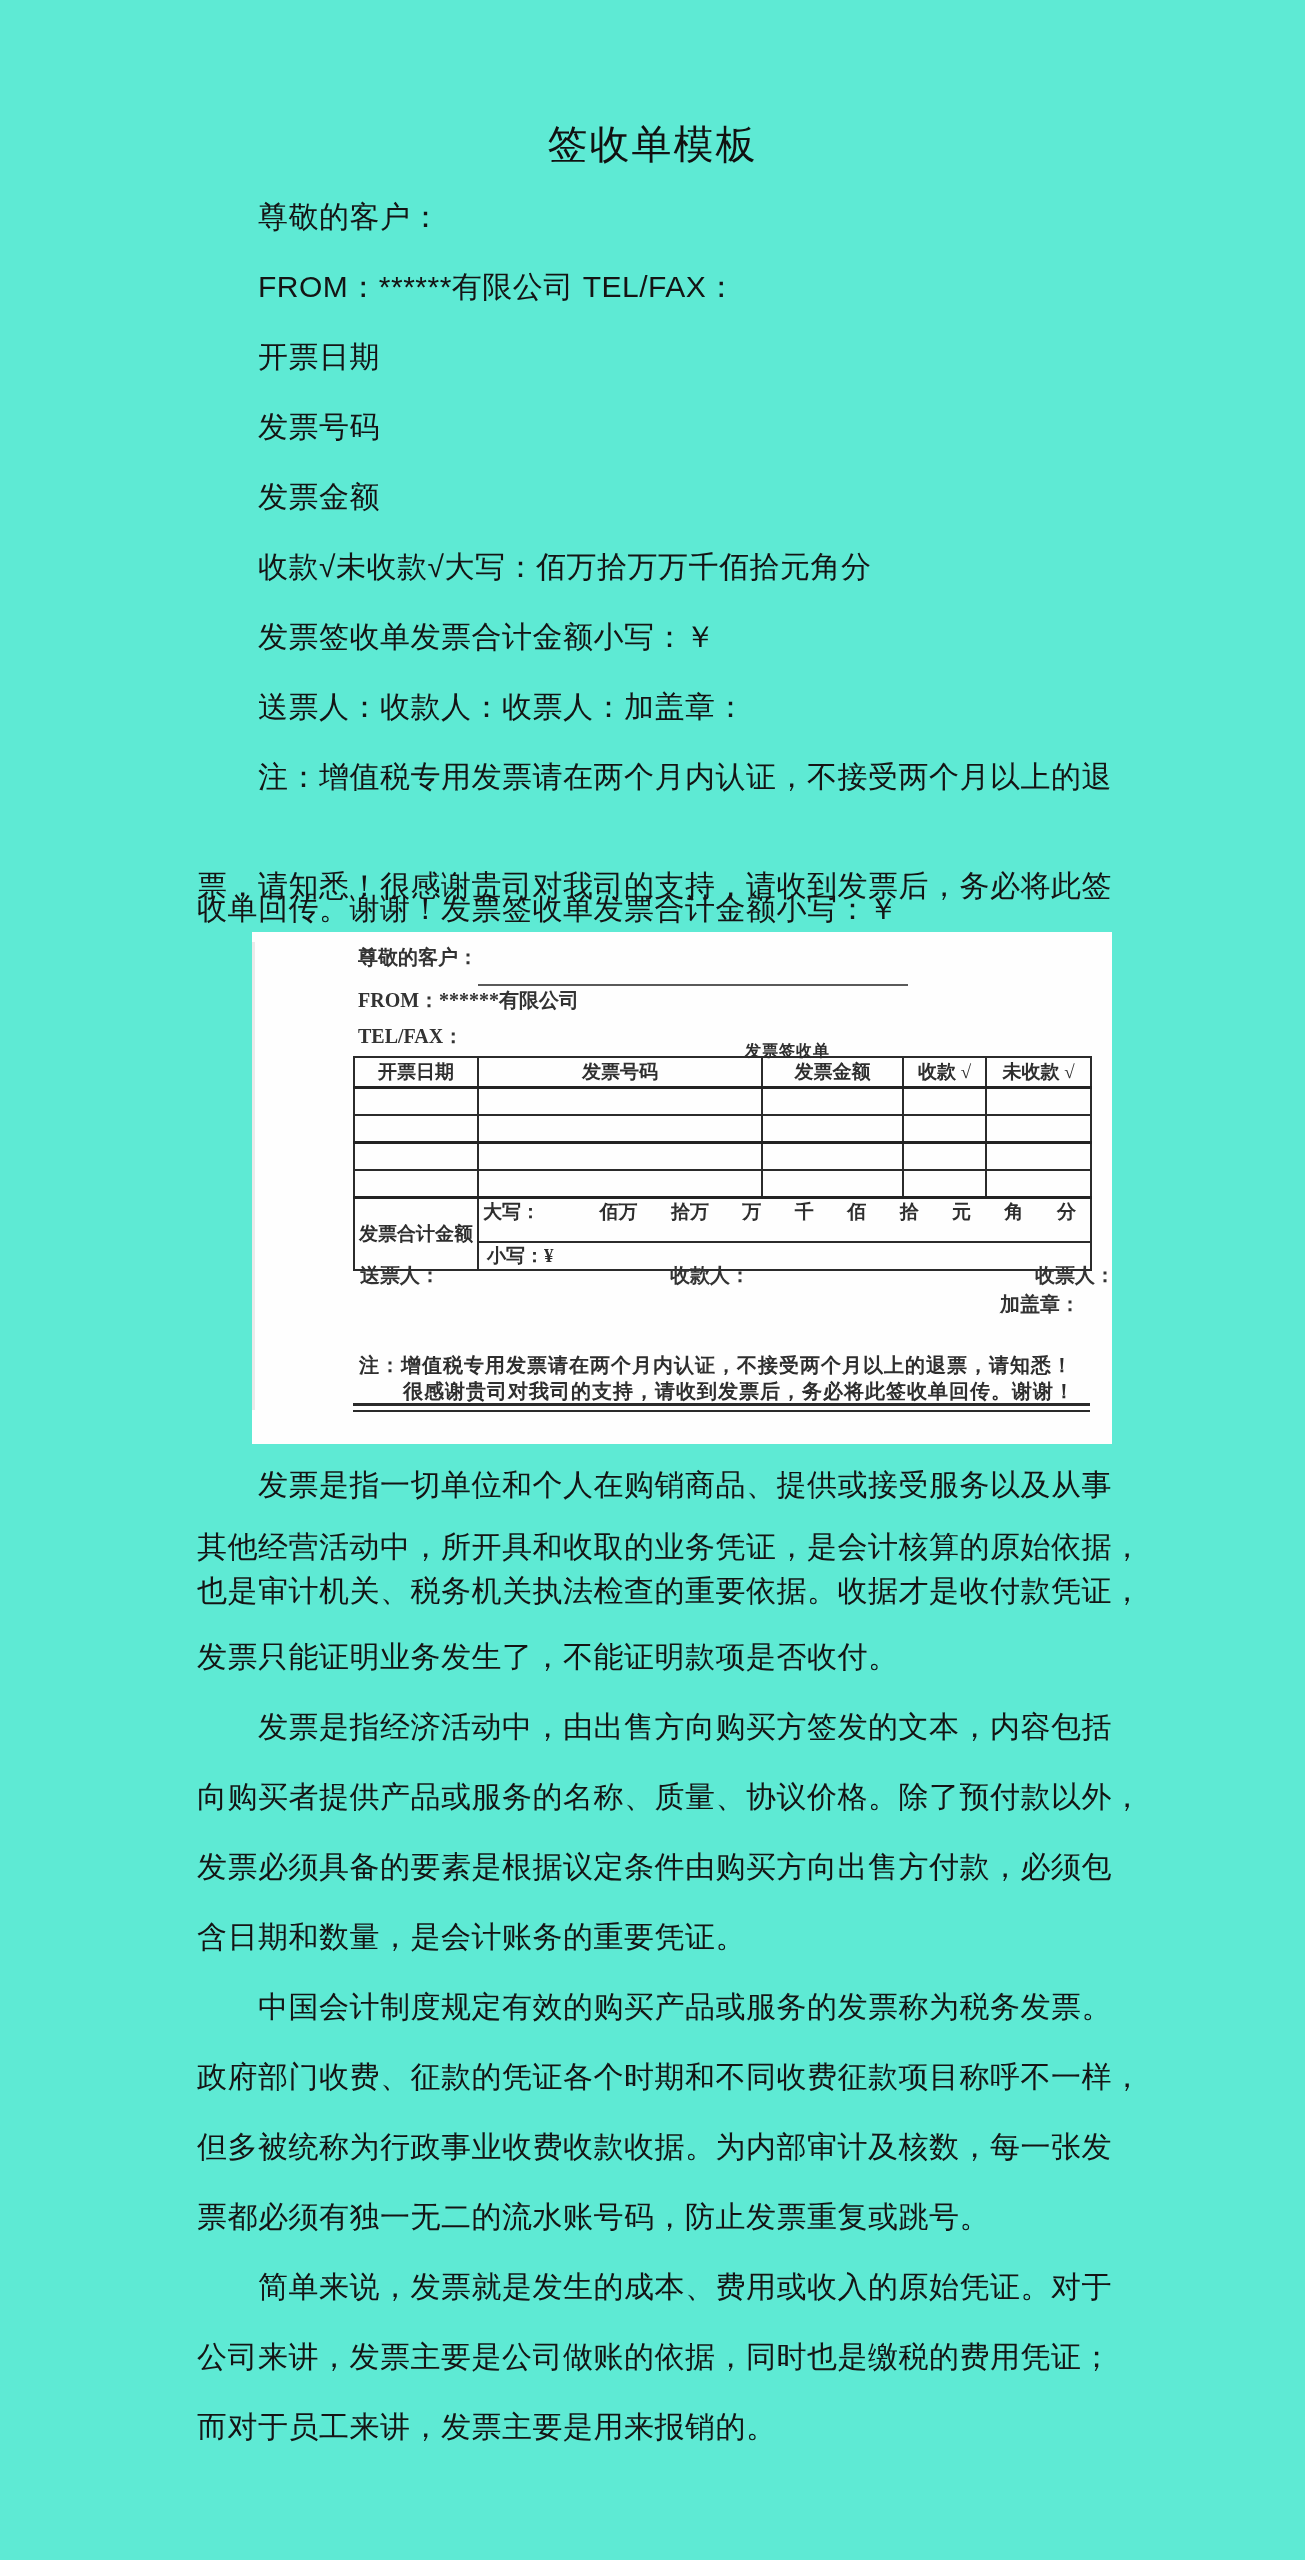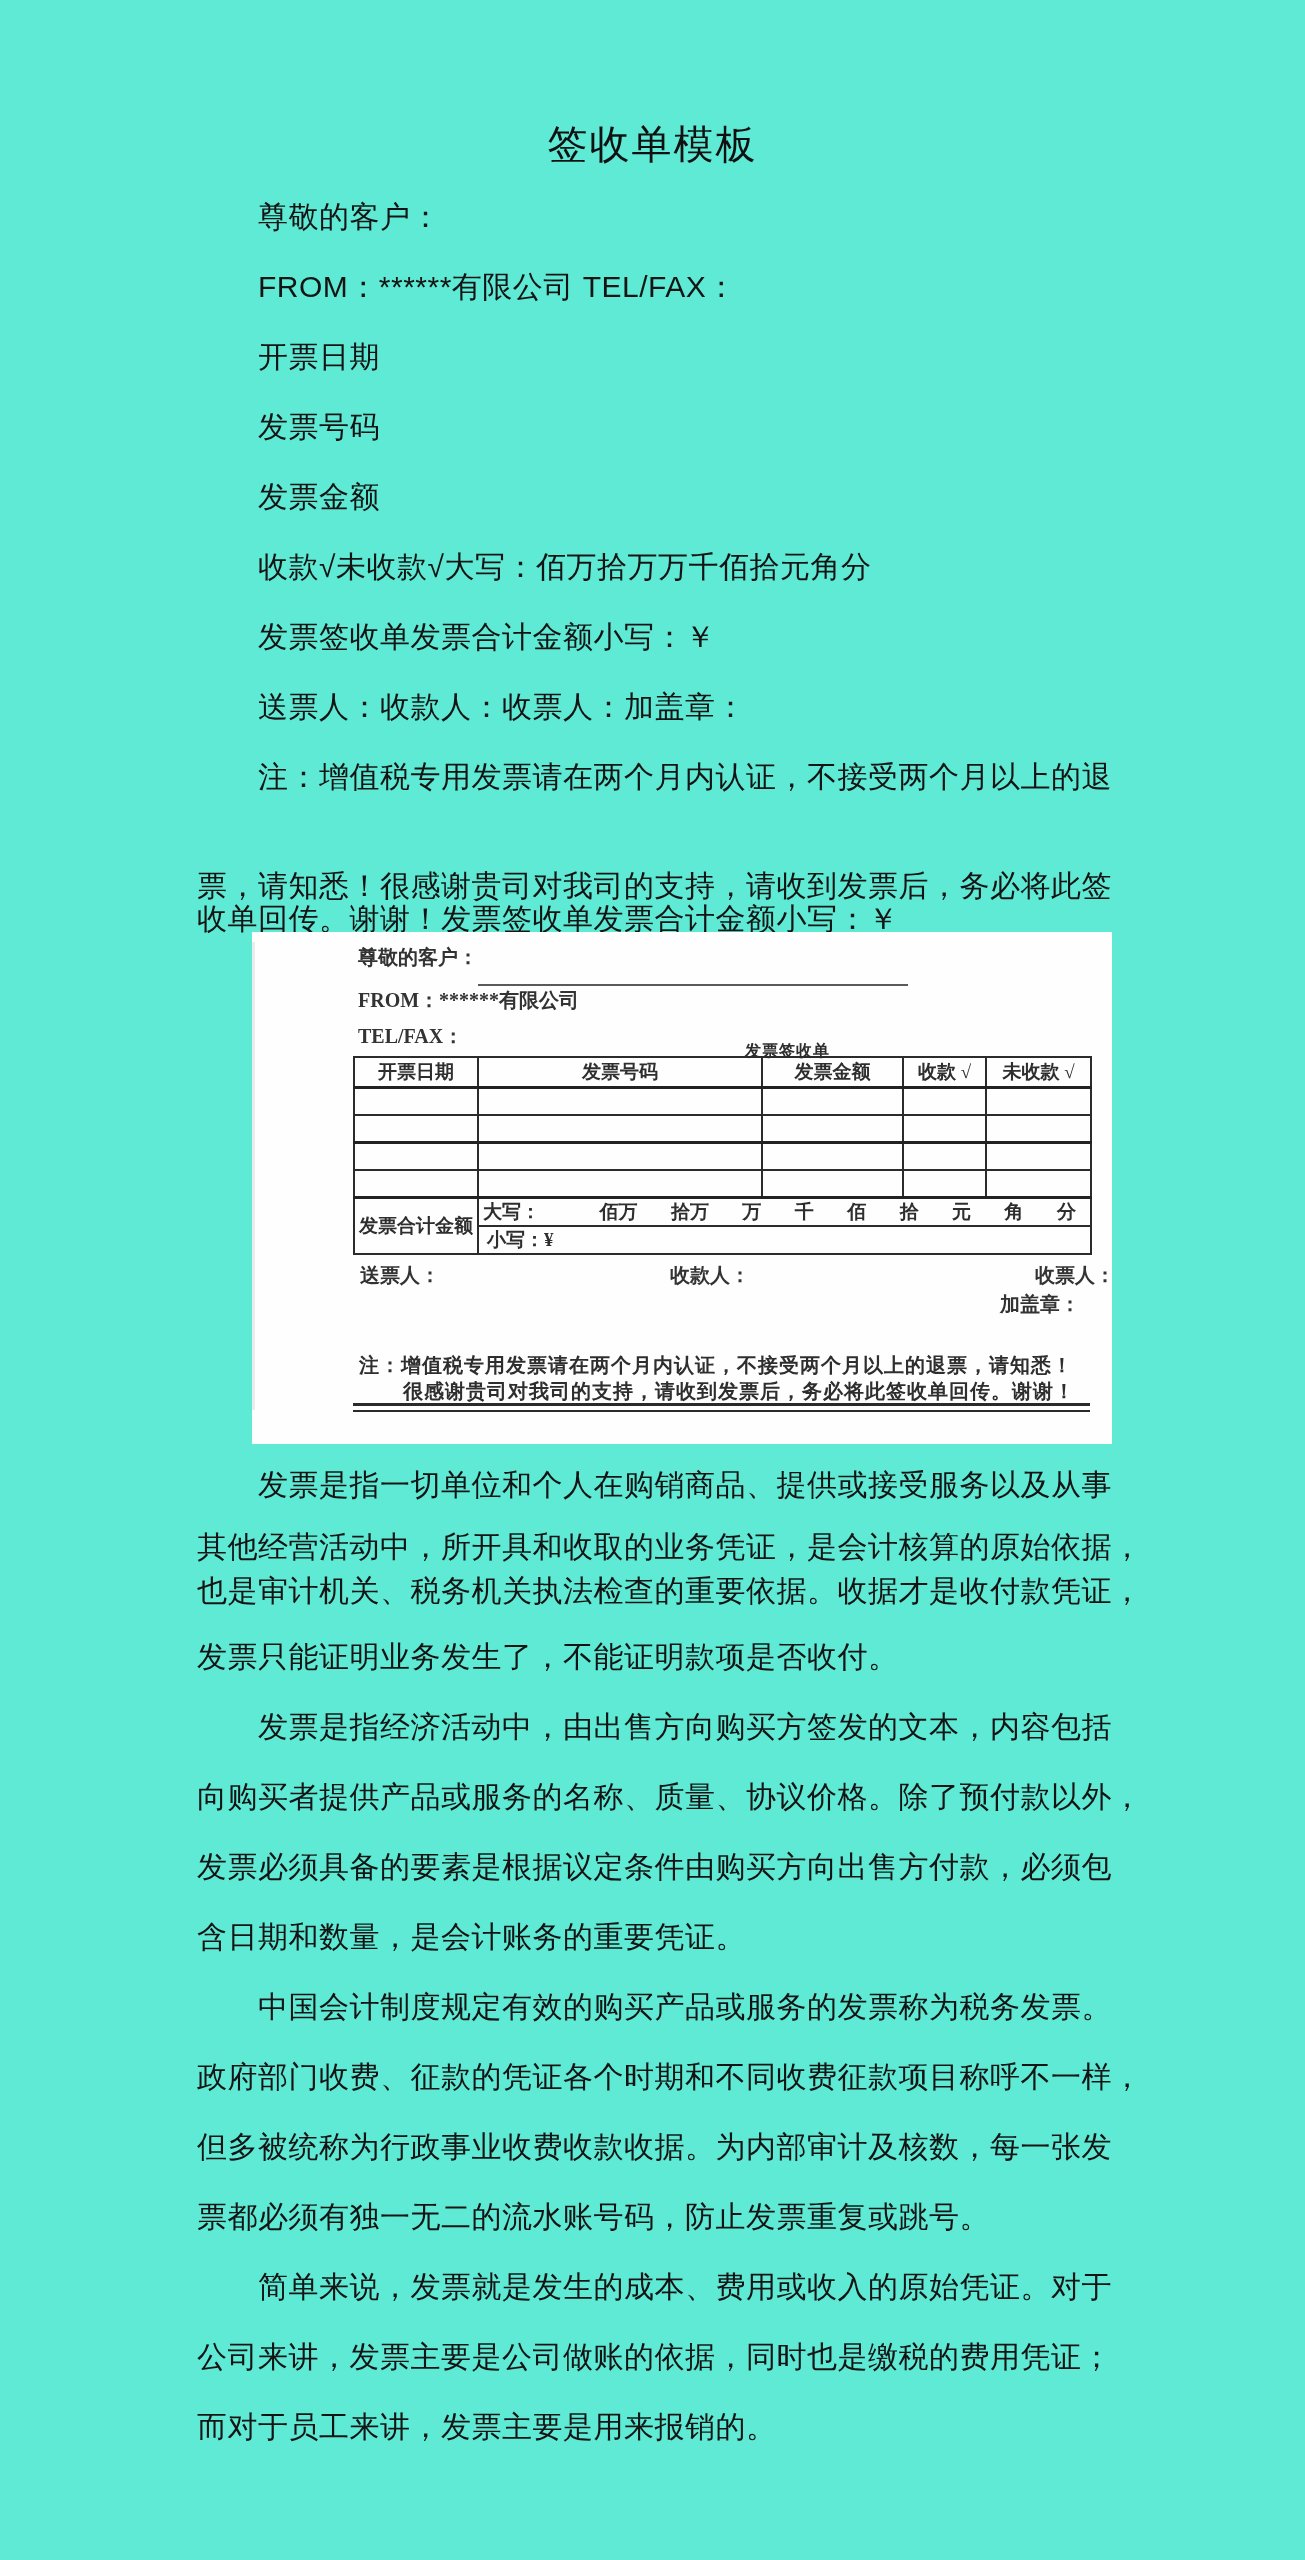--- a/index.html
+++ b/index.html
@@ -90,21 +90,21 @@
   }
   .sign-table th{height:28px; border-bottom:3px solid #222;}
   .sign-table tr.r td{height:25px;}
   .sign-table tr.r2 td{border-bottom:3px solid #222;}
   .sign-table tr.caps td{border-top:3px solid #222;}
   td.total-cell{font-size:19px; letter-spacing:0;}
   .caps-flex{
     display:flex;
     align-items:center;
     justify-content:space-between;
-    padding:0 14px 0 4px;
+    padding:0 14px 16px 4px;
     height:26px;
   }
   .caps-flex .cl{margin-right:26px;}
   .small-cell{
     text-align:left !important;
     height:25px;
     border-top:1.5px solid #2b2b2b !important;
     padding-left:8px !important;
   }
   .f-note{
@@ -133,21 +133,21 @@
   <div class="tl indent" style="top:198px;">尊敬的客户：</div>
   <div class="tl indent" style="top:268px;">FROM：******有限公司 TEL/FAX：</div>
   <div class="tl indent" style="top:338px;">开票日期</div>
   <div class="tl indent" style="top:408px;">发票号码</div>
   <div class="tl indent" style="top:478px;">发票金额</div>
   <div class="tl indent" style="top:618px;">发票签收单发票合计金额小写：￥</div>
   <div class="tl indent" style="top:548px;">收款√未收款√大写：佰万拾万万千佰拾元角分</div>
   <div class="tl indent" style="top:688px;">送票人：收款人：收票人：加盖章：</div>
   <div class="tl indent" style="top:758px;">注：增值税专用发票请在两个月内认证，不接受两个月以上的退</div>
   <div class="tl flush" style="top:824px;margin-top:43px;">票，请知悉！很感谢贵司对我司的支持，请收到发票后，务必将此签</div>
-  <div class="tl flush" style="top:890px;margin-top:10px;">收单回传。谢谢！发票签收单发票合计金额小写：￥</div>
+  <div class="tl flush" style="top:890px;">收单回传。谢谢！发票签收单发票合计金额小写：￥</div>
 
   <div class="form-image">
     <div class="form-edge-left"></div>
 
     <div class="f-line" style="left:106px; top:13px;">尊敬的客户：</div>
     <div class="cust-underline"></div>
     <div class="f-line" style="left:106px; top:56px; font-family:'Liberation Serif','DejaVu Serif',serif;">FROM：******有限公司</div>
     <div class="f-line" style="left:106px; top:92px;">TEL/FAX：</div>
 
     <div class="form-title">发票签收单</div>

